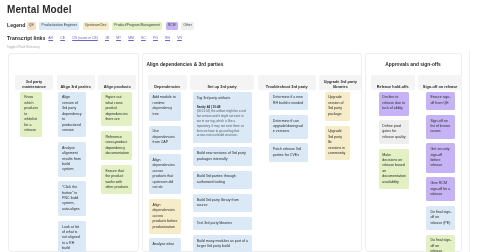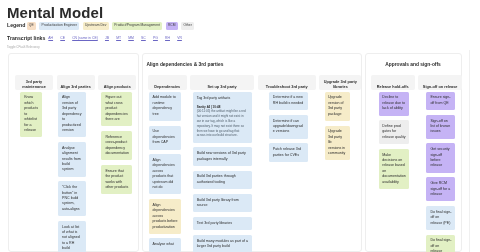--- a/index.html
+++ b/index.html
@@ -2,21 +2,21 @@
 <html><head>
 <meta charset="utf-8">
 <style>
   html,body{margin:0;padding:0;}
   body{width:480px;height:252px;overflow:hidden;background:#ffffff;
        font-family:"Liberation Sans",sans-serif;color:#202020;
        -webkit-font-smoothing:antialiased;}
   .page{width:480px;height:252px;position:relative;overflow:hidden;}
 
   
-  .title{position:absolute;left:7px;top:4px;font-size:15px;font-weight:bold;
+  .title{position:absolute;left:7px;top:4px;font-size:10px;font-weight:bold;
          letter-spacing:.1px;color:#2b2b2b;}
 
   .legend-row{position:absolute;left:7px;top:22.2px;display:flex;align-items:center;height:7.6px;}
   .legend-lbl{font-size:5.2px;font-weight:bold;color:#2b2b2b;margin-right:1.2px;
               line-height:7.6px;}
   .chip{font-size:3.3px;line-height:7.6px;height:7.6px;padding:0 2.2px;border-radius:1.5px;
         white-space:nowrap;color:#3a3a3a;letter-spacing:.02px;box-sizing:border-box;
         display:inline-block;}
 
   .links-row{position:absolute;left:7px;top:34px;display:flex;align-items:center;height:7px;}

